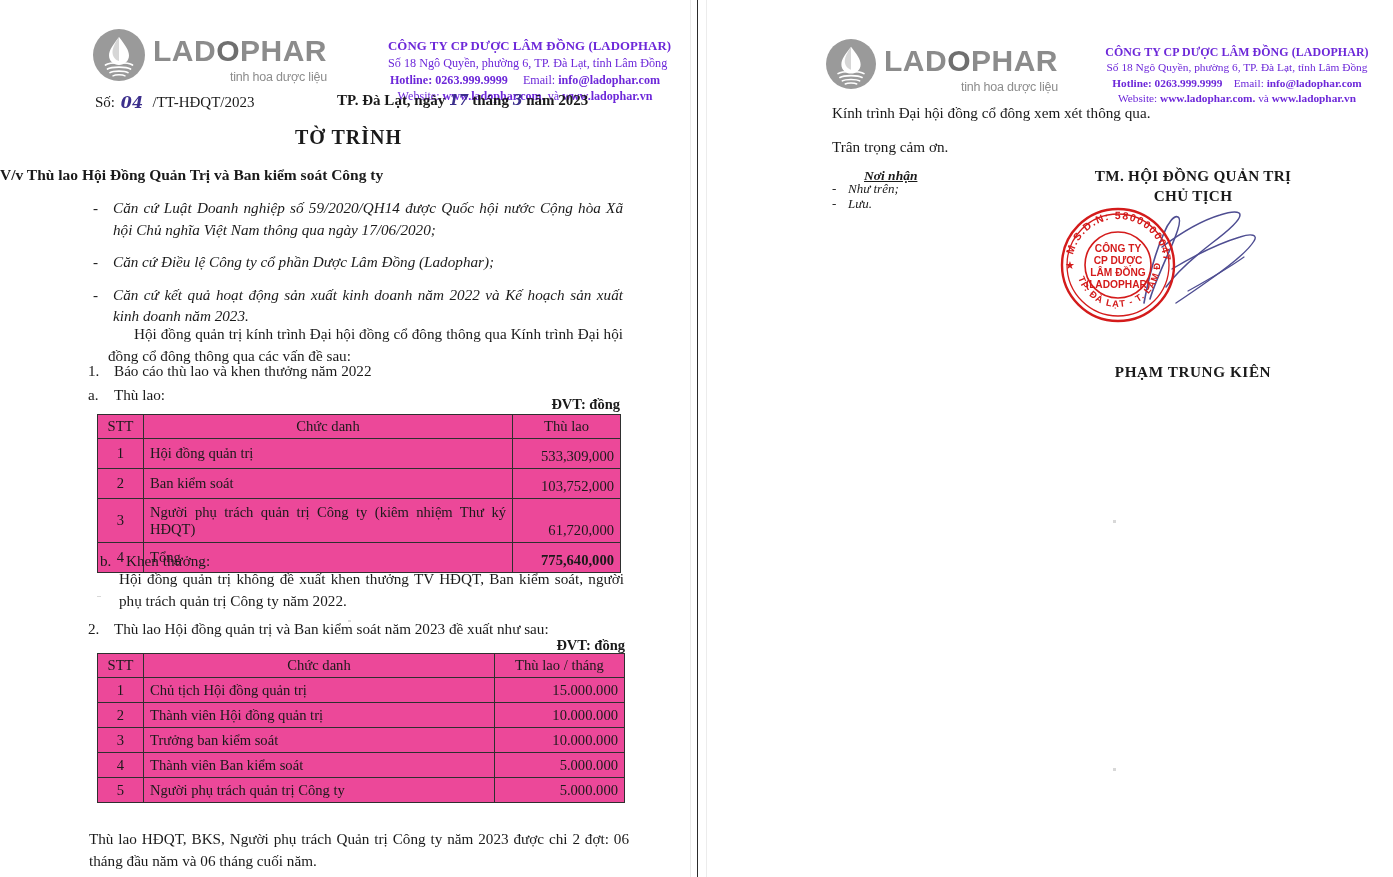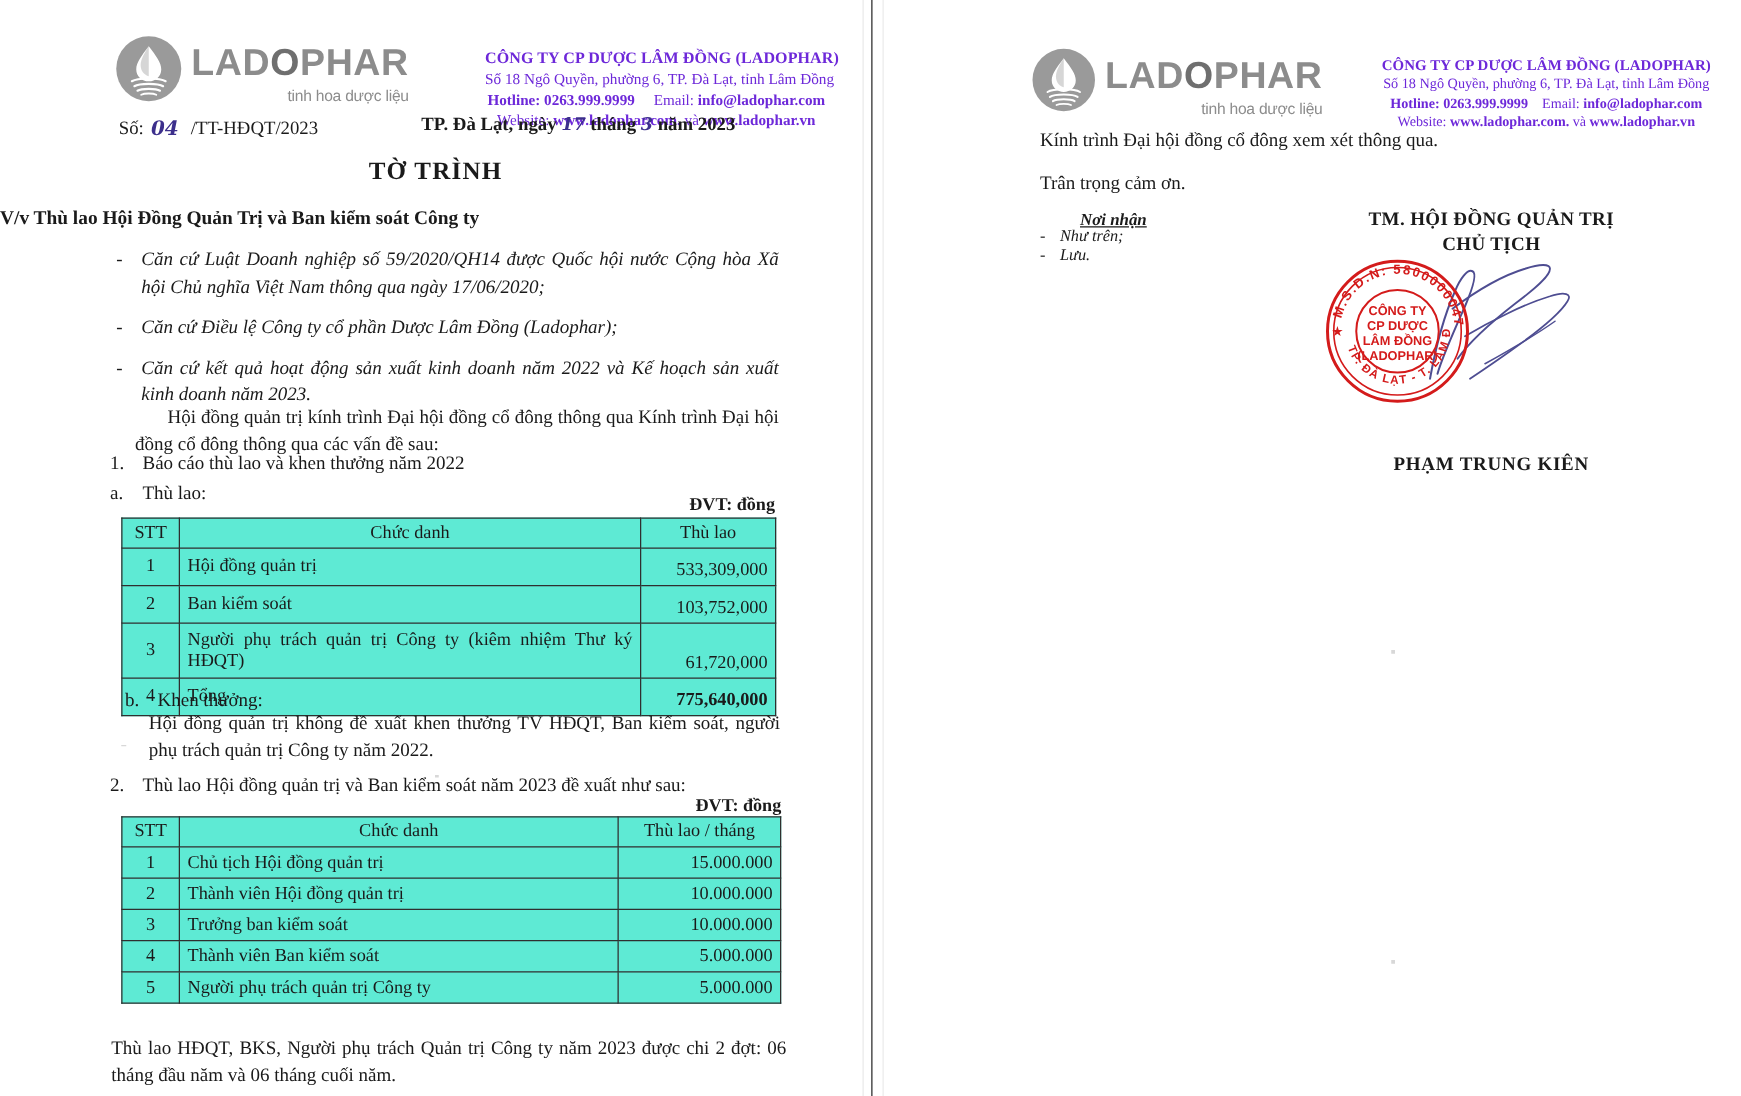--- a/index.html
+++ b/index.html
@@ -166,21 +166,21 @@
     font-size: 14.5px;
     font-weight: bold;
     text-align: right;
   }
 
   
   table.doc {
     position: absolute;
     border-collapse: collapse;
     font-size: 14.6px;
-    background: #5eead4;
+    background: #ec4899;
   }
   table.doc td, table.doc th {
     border: 1px solid #2f2f2f;
     padding: 3px 6px;
     font-weight: normal;
     vertical-align: middle;
   }
   table.doc .c-stt  { text-align: center; }
   table.doc .c-name { text-align: left; }
   table.doc .c-val  { text-align: right; }

